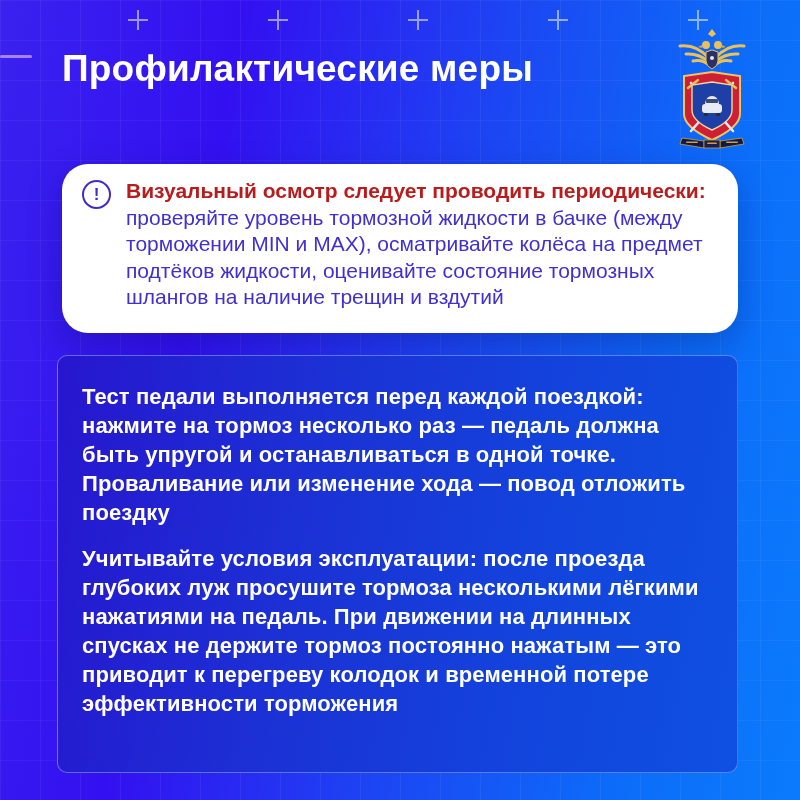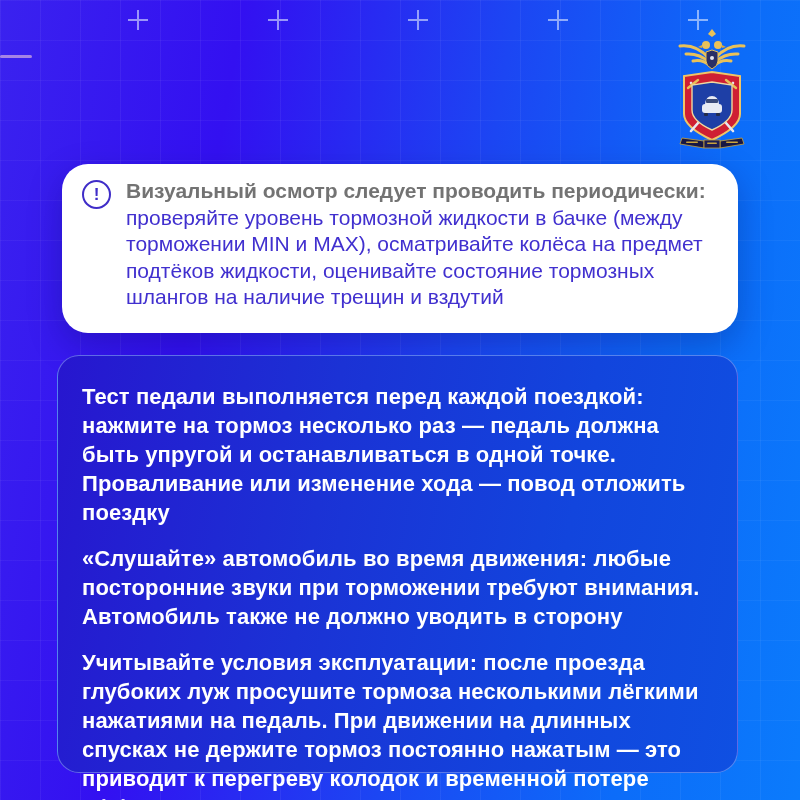--- a/index.html
+++ b/index.html
@@ -42,26 +42,26 @@
   }
   .alert-icon{
     flex:0 0 auto;margin-top:2px;
     width:25px;height:25px;border:2.6px solid #3f2dc8;border-radius:50%;
     display:flex;align-items:center;justify-content:center;
     color:#3f2dc8;font-weight:800;font-size:17px;line-height:1;
   }
   .alert-text{
     color:#4130cf;font-size:21px;line-height:26.5px;font-weight:400;
   }
-  .alert-text .lead{font-weight:700;color:#737373;}
+  .alert-text .lead{font-weight:700;color:#b91c1c;}
 
   
   .info-card{
     position:absolute;left:57px;top:355px;width:681px;height:418px;
-    box-sizing:border-box;border-radius:22px;
+    box-sizing:border-box;border-radius:10px;
     background:linear-gradient(100deg,#2716cf 0%,#1b32d5 38%,#1245dd 72%,#0f50e2 100%);
     border:1px solid rgba(170,200,255,0.45);
     padding:26px 26px 20px 24px;
   }
   .info-card p{
     margin:0 0 17px 0;
     color:#ffffff;font-size:22px;line-height:29px;font-weight:600;
     letter-spacing:.1px;
   }
   .info-card p:last-child{margin-bottom:0;}
@@ -75,20 +75,21 @@
 
   <div class="plus" style="left:138px;top:20px;"></div>
   <div class="plus" style="left:278px;top:20px;"></div>
   <div class="plus" style="left:418px;top:20px;"></div>
   <div class="plus" style="left:558px;top:20px;"></div>
   <div class="plus" style="left:698px;top:20px;"></div>
   <div class="plus" style="left:557px;top:755px;"></div>
   <div class="plus" style="left:698px;top:755px;"></div>
   <div class="edge-dash"></div>
 
+  <div class="page-title">Профилактические меры</div>
 
   <div class="emblem">
     <svg viewBox="0 0 72 122" width="72" height="122" aria-hidden="true">
 
       <path d="M32 6 L36 1 L40 6 L36 9 Z" fill="#e9c158"></path>
 
       <g stroke="#e9c158" stroke-width="3" stroke-linecap="round" fill="none">
         <path d="M33 30 Q20 16 4 18"></path>
         <path d="M33 34 Q23 25 10 26"></path>
         <path d="M34 38 Q27 31 17 33"></path>
@@ -135,17 +136,16 @@
     </svg>
   </div>
 
   <div class="alert-card">
     <div class="alert-icon">!</div>
     <div class="alert-text"><span class="lead">Визуальный осмотр следует проводить периодически:</span><span> проверяйте уровень тормозной жидкости в бачке (между торможении MIN и MAX), осматривайте колёса на предмет подтёков жидкости, оценивайте состояние тормозных шлангов на наличие трещин и вздутий</span></div>
   </div>
 
   <div class="info-card">
     <p>Тест педали выполняется перед каждой поездкой: нажмите на тормоз несколько раз — педаль должна быть упругой и останавливаться в одной точке. Проваливание или изменение хода — повод отложить поездку</p>
-    <p>«Слушайте» автомобиль во время движения: любые посторонние звуки при торможении требуют внимания. Автомобиль также не должно уводить в сторону</p>
     <p>Учитывайте условия эксплуатации: после проезда глубоких луж просушите тормоза несколькими лёгкими нажатиями на педаль. При движении на длинных спусках не держите тормоз постоянно нажатым — это приводит к перегреву колодок и временной потере эффективности торможения</p>
   </div>
 
 </div>
 
 </body></html>

